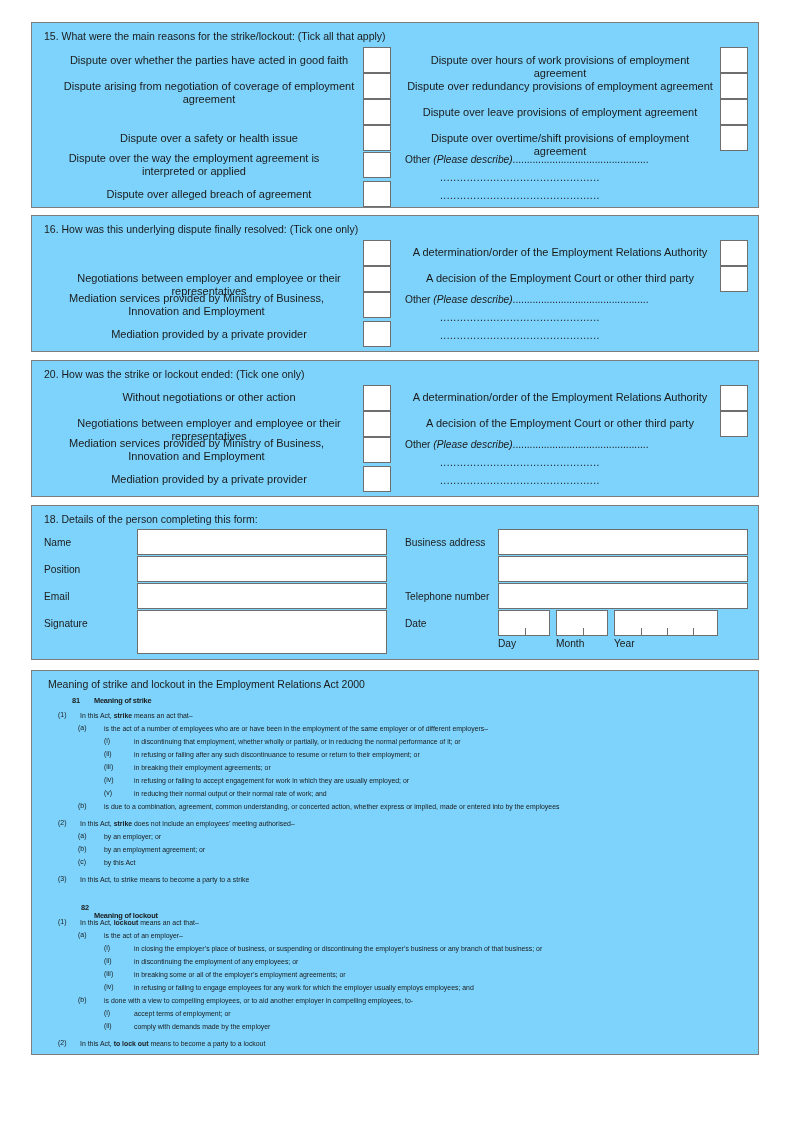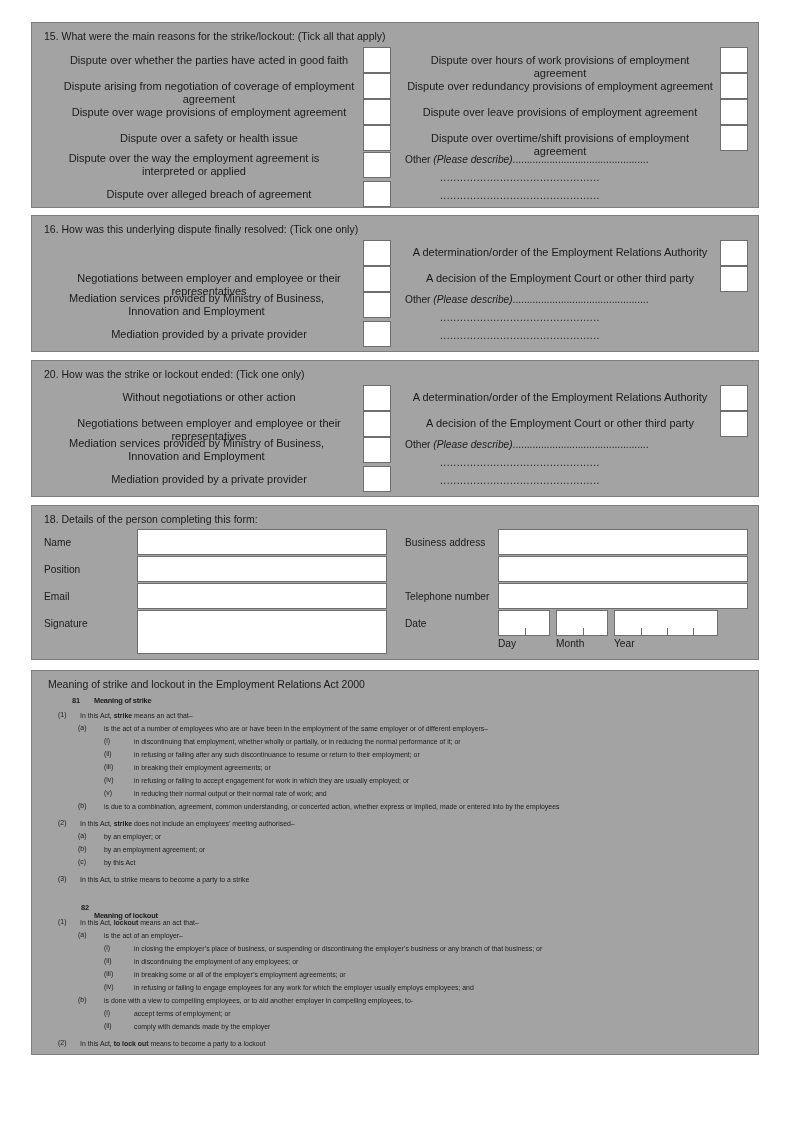--- a/index.html
+++ b/index.html
@@ -20,21 +20,21 @@
     left: 0; top: 0;
     width: 800px;
     height: 1130px;
   }
 
   
   .section {
     position: absolute;
     border: 1px solid #7d7d7d;
     box-sizing: border-box;
-    background: #a3a3a3;
+    background: #7dd3fc;
   }
   .sec-title {
     position: absolute;
     font-size: 10.5px;
     color: #1a1a1a;
     white-space: nowrap;
   }
 
   
   .opt-label {
@@ -134,21 +134,20 @@
 
   <div class="section" style="left:31px; top:22px; width:728px; height:186px;">
     <div class="sec-title" style="left:12px; top:7px;">15.  What were the main reasons for the strike/lockout: (Tick all that apply)</div>
 
     <div class="opt-label" style="left:12px; top:31px; width:330px;">Dispute over whether the parties have acted in good faith</div>
     <div class="cbox" style="left:331px; top:24px;"></div>
 
     <div class="opt-label" style="left:12px; top:57px; width:330px;">Dispute arising from negotiation of coverage of employment agreement</div>
     <div class="cbox" style="left:331px; top:50px;"></div>
 
-    <div class="opt-label" style="left:12px; top:83px; width:330px;">Dispute over wage provisions of employment agreement</div>
     <div class="cbox" style="left:331px; top:76px;"></div>
 
     <div class="opt-label" style="left:12px; top:109px; width:330px;">Dispute over a safety or health issue</div>
     <div class="cbox" style="left:331px; top:102px;"></div>
 
     <div class="opt-label" style="left:12px; top:129px; width:300px;">Dispute over the way the employment agreement is interpreted or applied</div>
     <div class="cbox" style="left:331px; top:129px;"></div>
 
     <div class="opt-label" style="left:12px; top:165px; width:330px;">Dispute over alleged breach of agreement</div>
     <div class="cbox" style="left:331px; top:158px;"></div>

